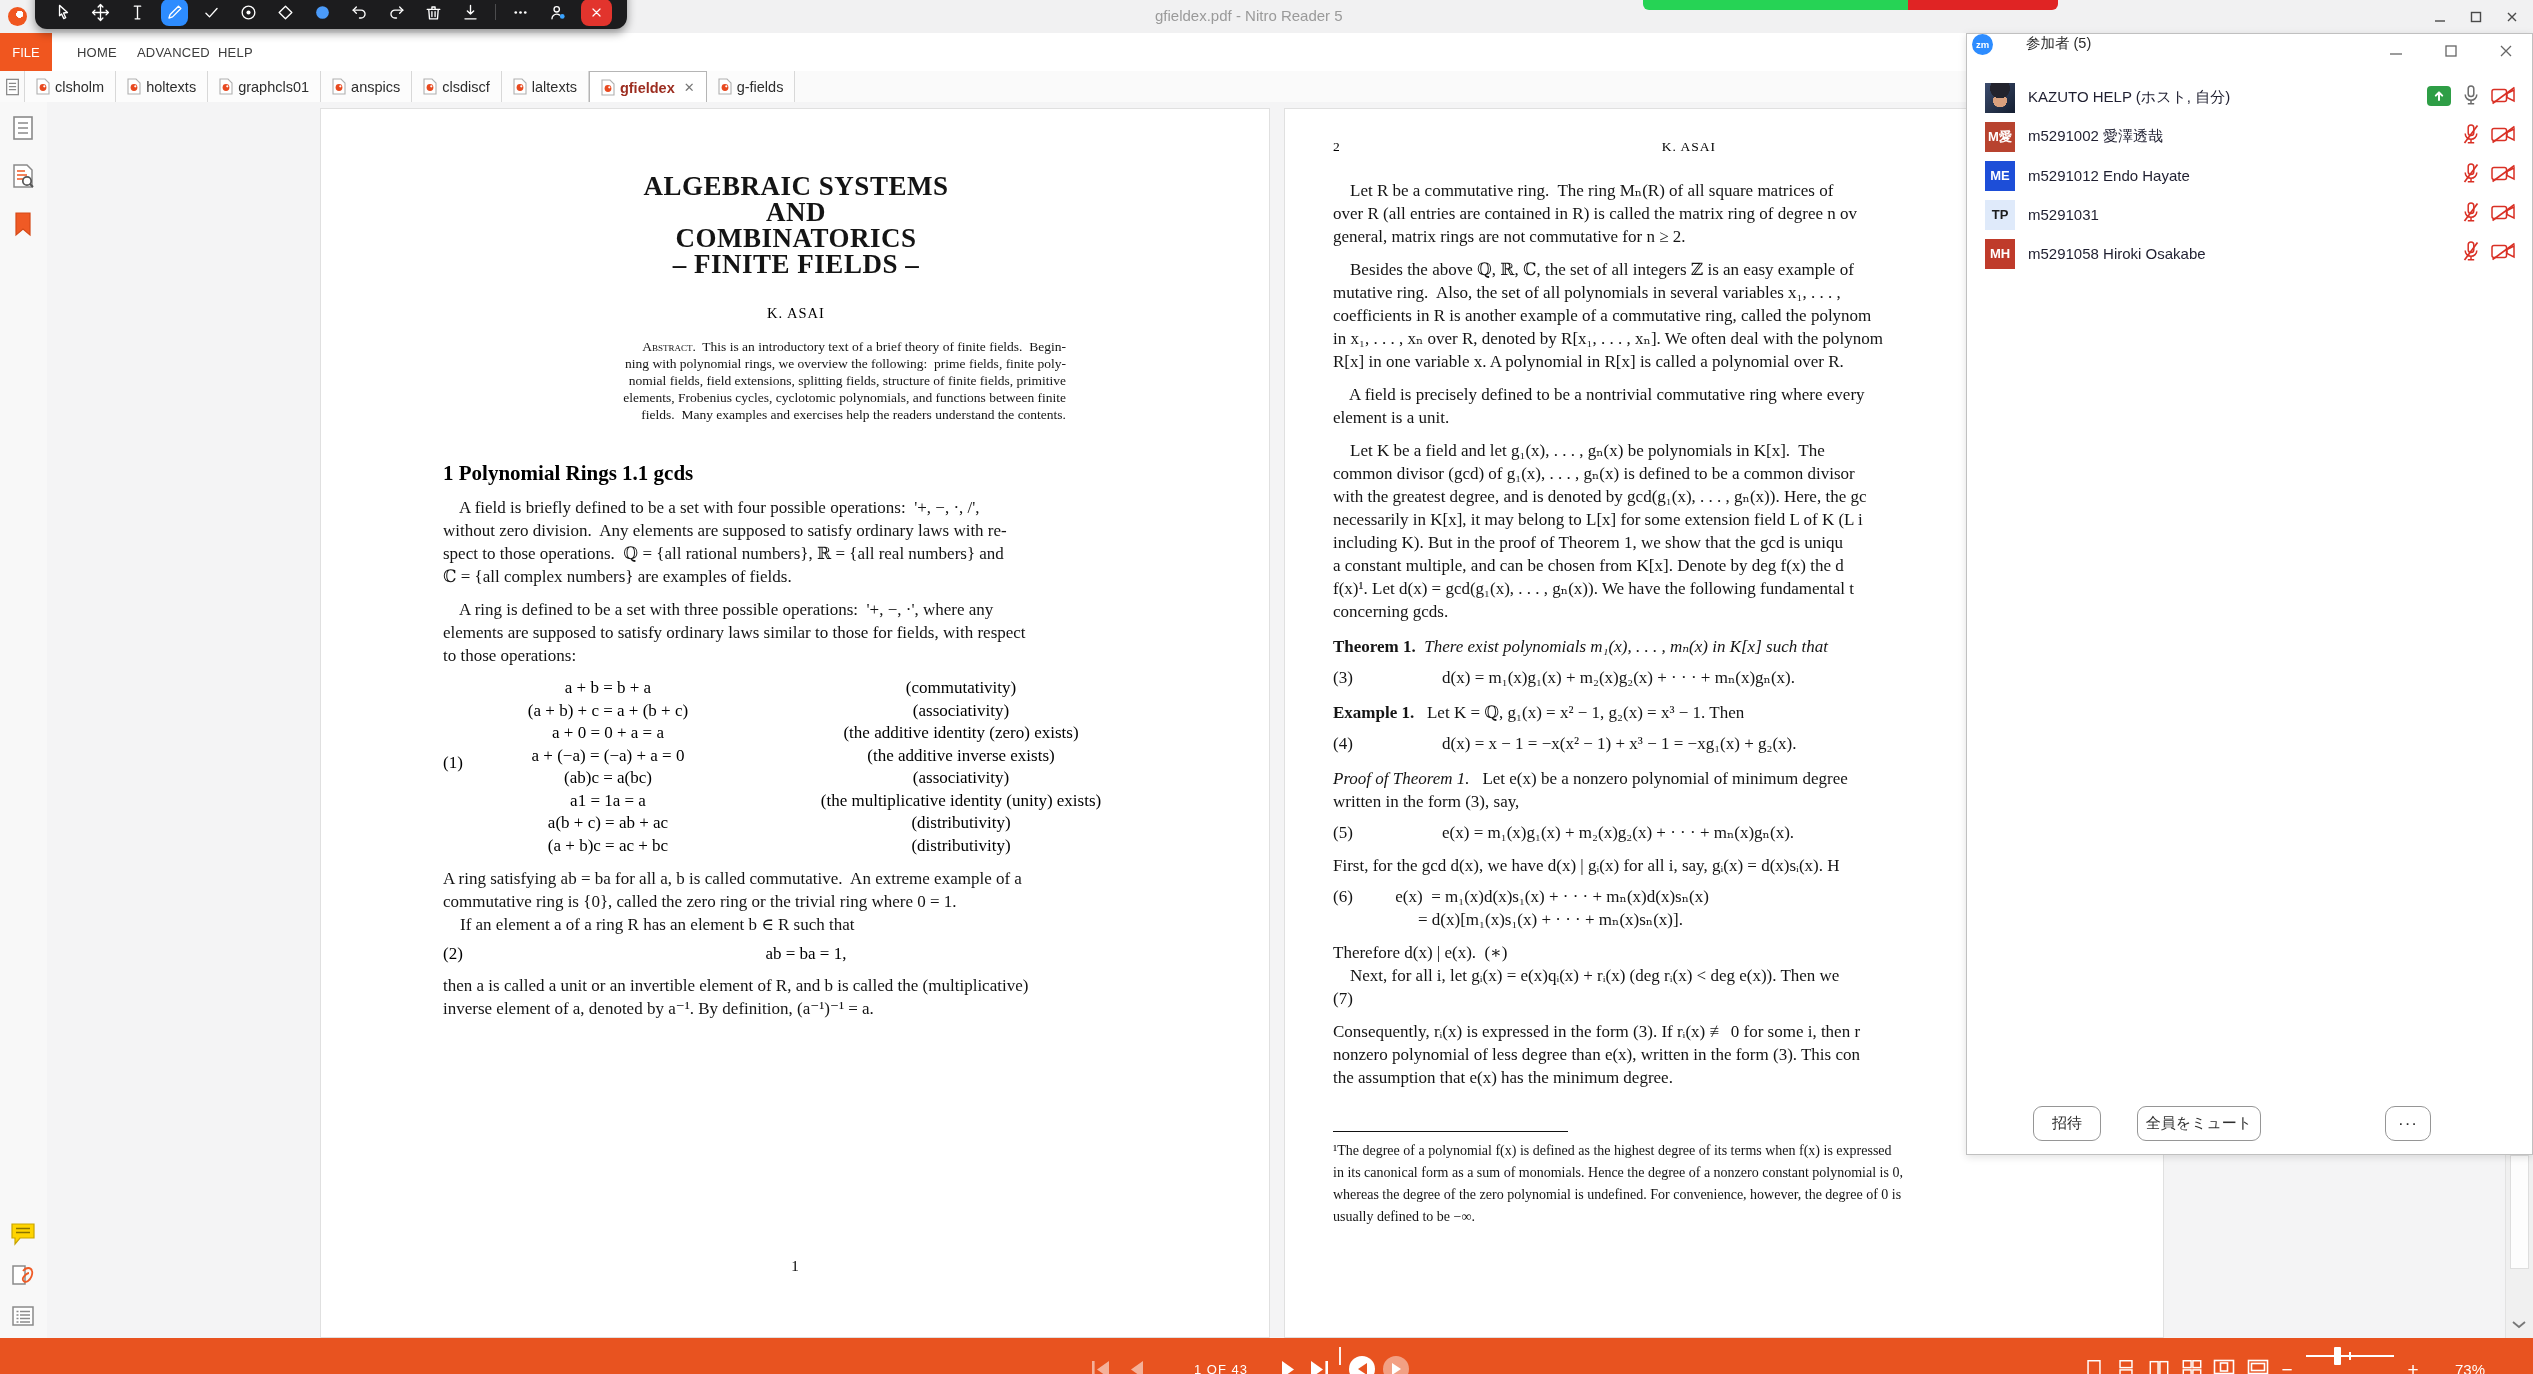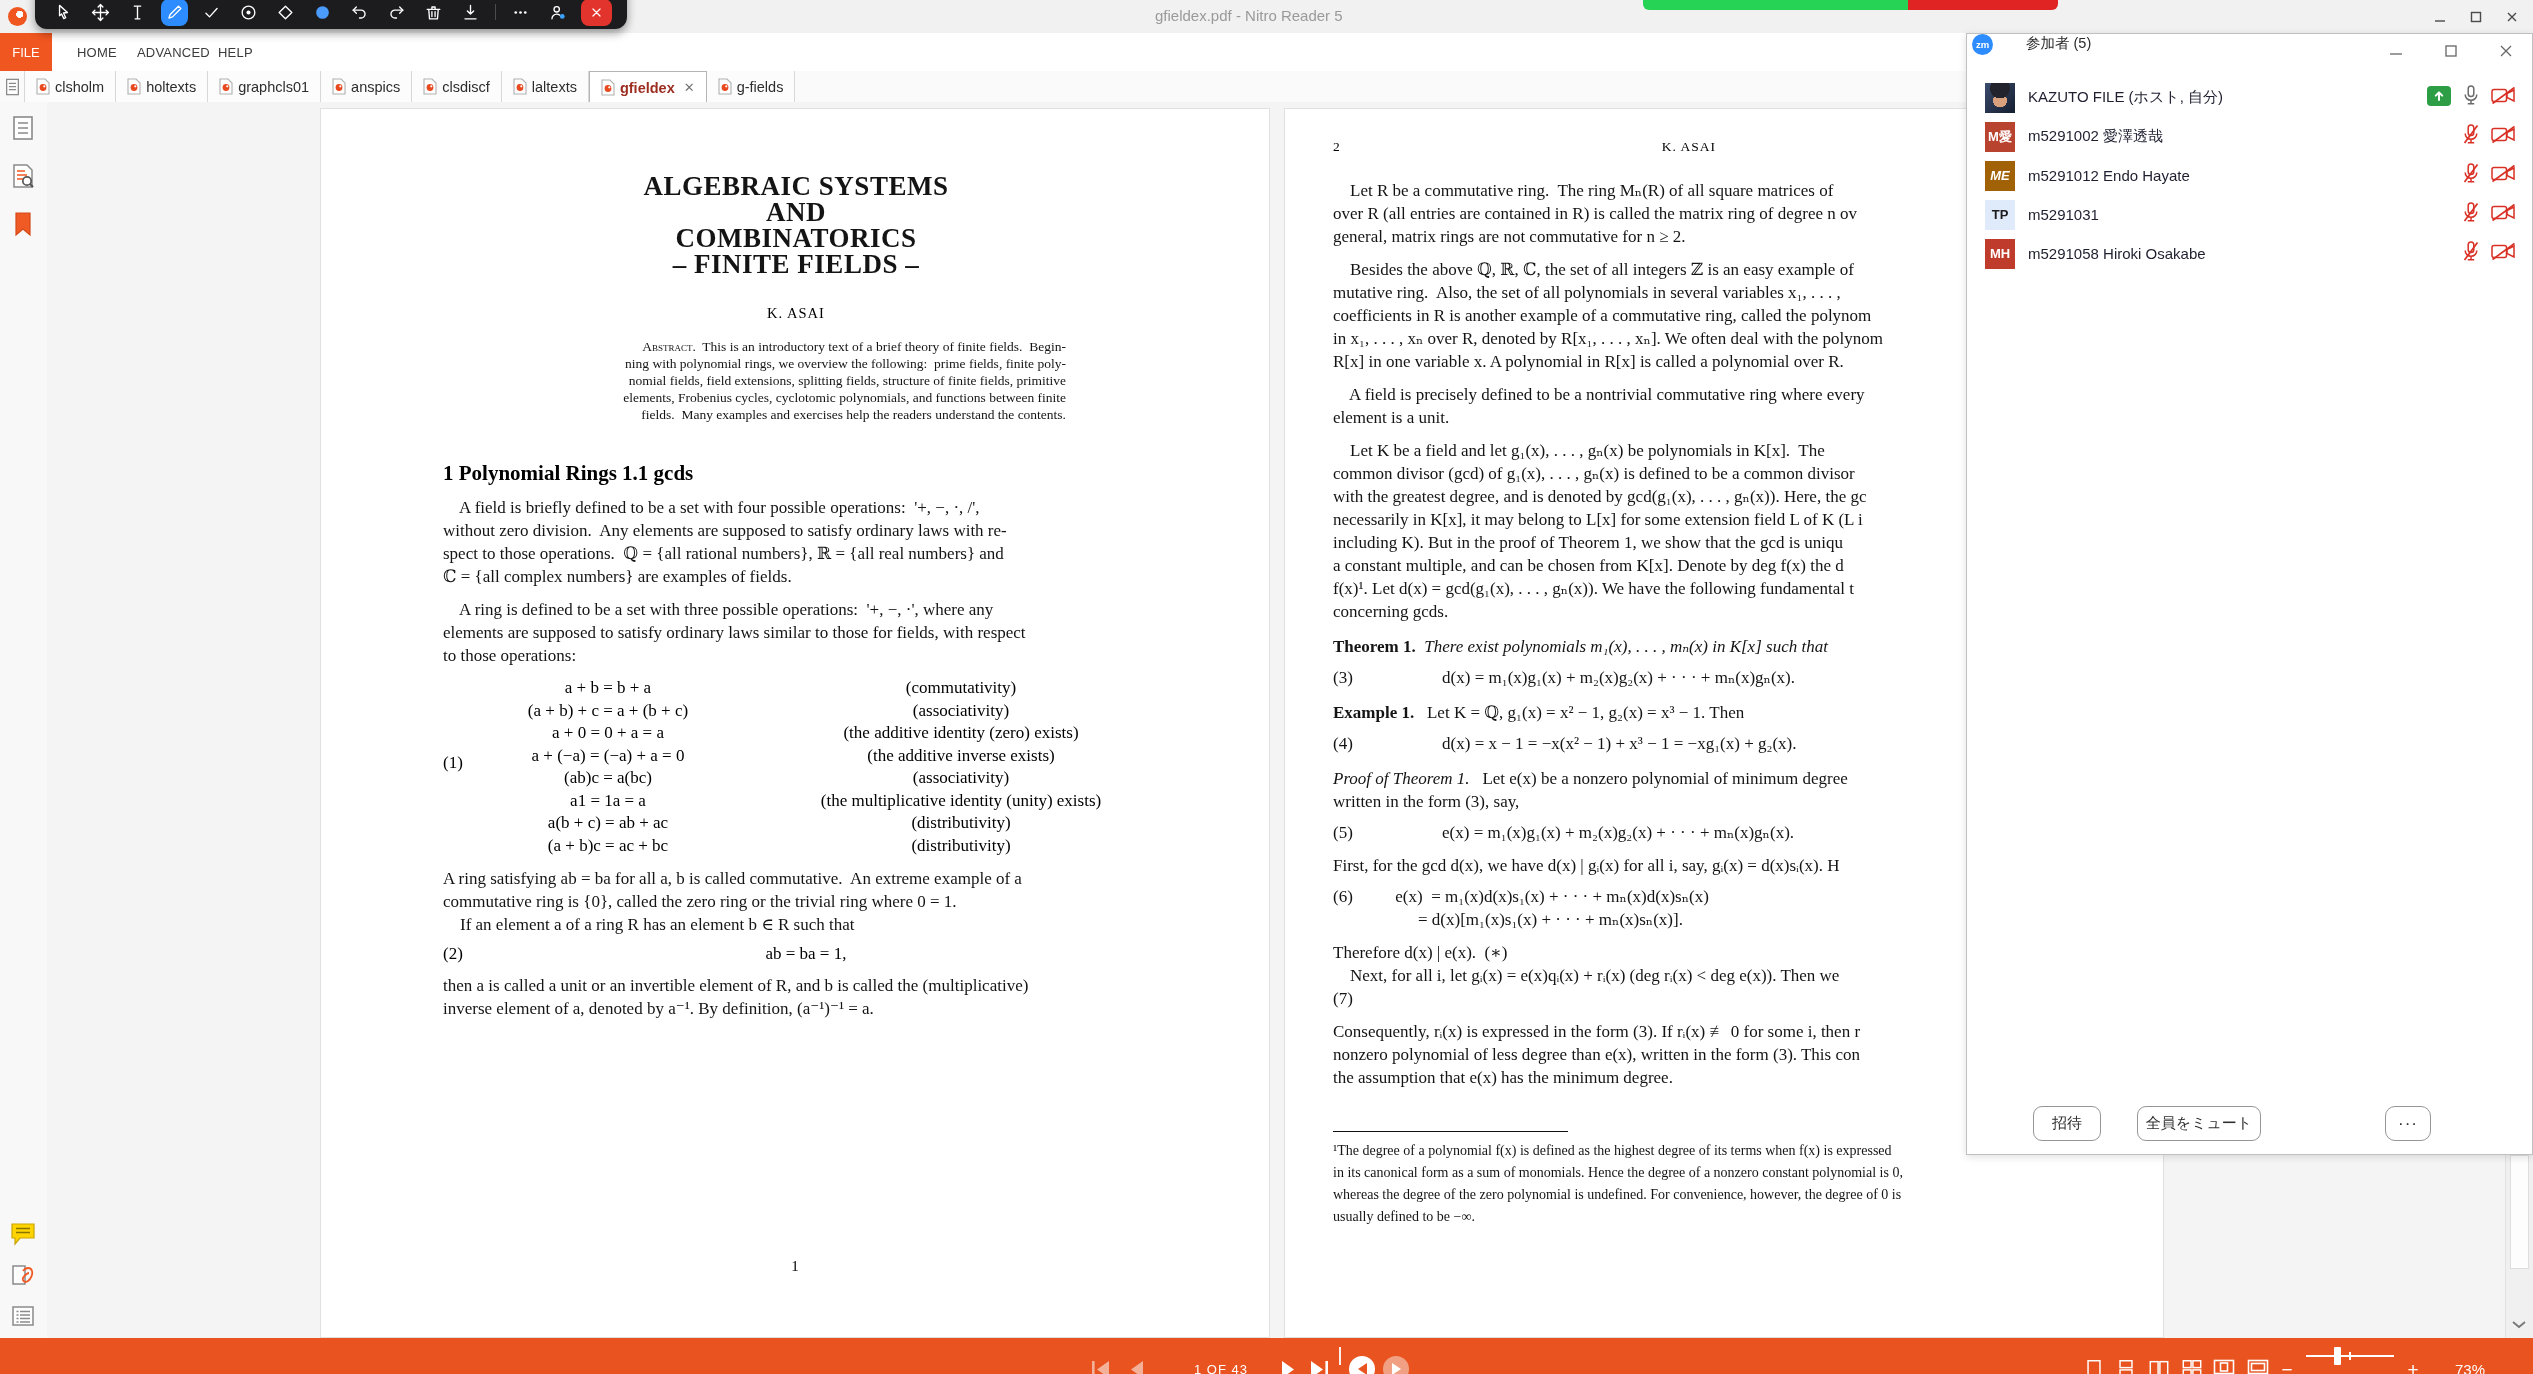--- a/index.html
+++ b/index.html
@@ -557,21 +557,21 @@
         </svg>
       </span>
   </div>
 
   <div class="zp-list">
 
       <div class="prow">
         <div class="avatar photo">
           <span class="av-init"></span>
         </div>
-        <span class="pname">KAZUTO FILE (ホスト, 自分)</span>
+        <span class="pname">KAZUTO HELP (ホスト, 自分)</span>
         <span class="picons">
           <span>
             <svg width="24" height="20" viewBox="0 0 24 20">
               <rect x="0" y="0" width="24" height="20" rx="4" fill="#2e9e46"></rect>
               <path d="M12 14V7M8.8 9.6L12 6.4l3.2 3.2" stroke="#fff" stroke-width="2" fill="none" stroke-linecap="round" stroke-linejoin="round"></path>
             </svg>
           </span>
           <span>
             <svg width="16" height="21" viewBox="0 0 16 21" fill="none" stroke="#6b6b6b" stroke-width="1.5">
               <rect x="5.2" y="1" width="5.6" height="10.5" rx="2.8"></rect>
@@ -607,21 +607,21 @@
             <svg width="25" height="19" viewBox="0 0 25 19" fill="none" stroke="#d93025" stroke-width="1.5">
               <rect x="1" y="3.5" width="14.5" height="12" rx="2"></rect>
               <path d="M16 7.5l7-3.5v11l-7-3.5z"></path>
               <path d="M1.5 17.5L23.5 1.5" stroke-width="1.7"></path>
             </svg>
           </span>
         </span>
       </div>
 
       <div class="prow">
-        <div class="avatar" style="background: #a16207; font-style: italic;">
+        <div class="avatar" style="background: #1d4ed8;">
           <span class="av-init" style="color: rgb(255, 255, 255);">ME</span>
         </div>
         <span class="pname">m5291012 Endo Hayate</span>
         <span class="picons">
 
           <span>
             <svg width="16" height="21" viewBox="0 0 16 21" fill="none" stroke="#d93025" stroke-width="1.5">
               <rect x="5.2" y="1" width="5.6" height="10.5" rx="2.8"></rect>
               <path d="M2.2 9.5a5.8 5.8 0 0 0 11.6 0M8 15.3v3M4.8 18.7h6.4"></path>
               <path d="M1.5 19L14.5 1.5" stroke-width="1.7"></path>

